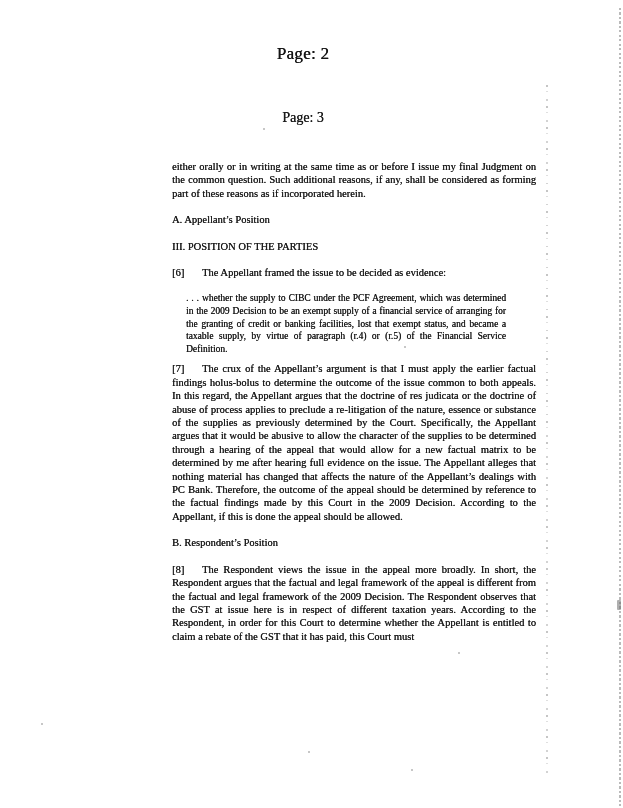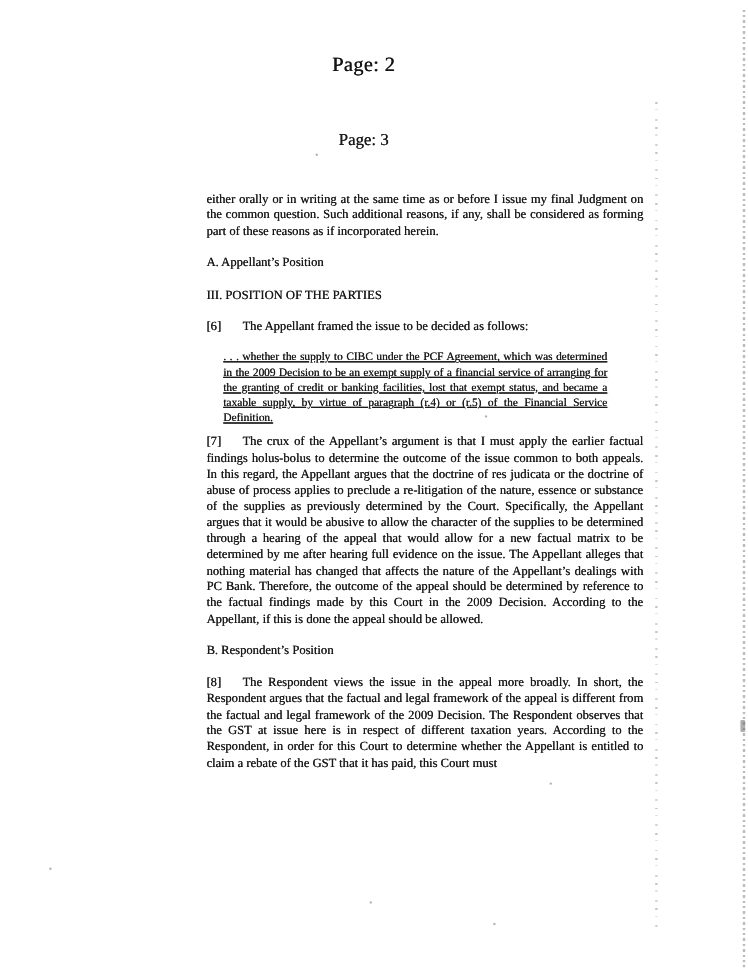--- a/index.html
+++ b/index.html
@@ -23,21 +23,21 @@
     position:absolute;left:133px;top:160px;width:364px;
     font-size:10.5px;line-height:13.4px;text-align:justify;
     text-shadow:0.2px 0 0 currentColor;
     margin-left:39px;
   }
   .doc-body p{margin:0 0 13px 0;}
   .heading{text-align:left;}
   .pnum{display:inline-block;width:30px;}
   .quote{
     margin-left:14px !important;margin-right:30px !important;
-    font-size:9.5px;line-height:12.6px;margin-bottom:7px !important;text-decoration:underline;
+    font-size:9.5px;line-height:12.6px;margin-bottom:7px !important;
   }
 
   
   .speckle-line{
     position:absolute;left:546px;top:85px;width:2px;height:688px;
     background-image:repeating-linear-gradient(to bottom,
       rgba(140,140,140,0.50) 0 1.5px, transparent 1.5px 6px,
       rgba(165,165,165,0.35) 6px 7px, transparent 7px 14px,
       rgba(150,150,150,0.42) 14px 15.5px, transparent 15.5px 21px);
   }
@@ -68,21 +68,21 @@
   <div class="page3-header">Page: 3</div>
 
   <div class="doc-body">
 
     <p class="para">either orally or in writing at the same time as or before I issue my final Judgment on the common question. Such additional reasons, if any, shall be considered as forming part of these reasons as if incorporated herein.</p>
 
     <p class="heading">A. Appellant’s Position</p>
 
     <p class="heading">III. POSITION OF THE PARTIES</p>
 
-    <p class="para numbered"><span class="pnum">[6]</span><span>The Appellant framed the issue to be decided as follows:</span></p>
+    <p class="para numbered"><span class="pnum">[6]</span><span>The Appellant framed the issue to be decided as evidence:</span></p>
 
     <p class="quote">. . . whether the supply to CIBC under the PCF Agreement, which was determined in the 2009 Decision to be an exempt supply of a financial service of arranging for the granting of credit or banking facilities, lost that exempt status, and became a taxable supply, by virtue of paragraph (r.4) or (r.5) of the Financial Service Definition.</p>
 
     <p class="para numbered"><span class="pnum">[7]</span><span>The crux of the Appellant’s argument is that I must apply the earlier factual findings holus-bolus to determine the outcome of the issue common to both appeals. In this regard, the Appellant argues that the doctrine of res judicata or the doctrine of abuse of process applies to preclude a re-litigation of the nature, essence or substance of the supplies as previously determined by the Court. Specifically, the Appellant argues that it would be abusive to allow the character of the supplies to be determined through a hearing of the appeal that would allow for a new factual matrix to be determined by me after hearing full evidence on the issue. The Appellant alleges that nothing material has changed that affects the nature of the Appellant’s dealings with PC Bank. Therefore, the outcome of the appeal should be determined by reference to the factual findings made by this Court in the 2009  Decision. According to the Appellant, if this is done the appeal should be allowed.</span></p>
 
     <p class="heading">B. Respondent’s Position</p>
 
     <p class="para numbered"><span class="pnum">[8]</span><span>The Respondent views the issue in the appeal more broadly. In short, the Respondent argues that the factual and legal framework of the appeal is different from the factual and legal framework of the 2009 Decision. The Respondent observes that the GST at issue here is in respect of different taxation years. According to the Respondent, in order for this Court to determine whether the Appellant is entitled to claim a rebate of the GST that it has paid, this Court must</span></p>
 
   </div>

